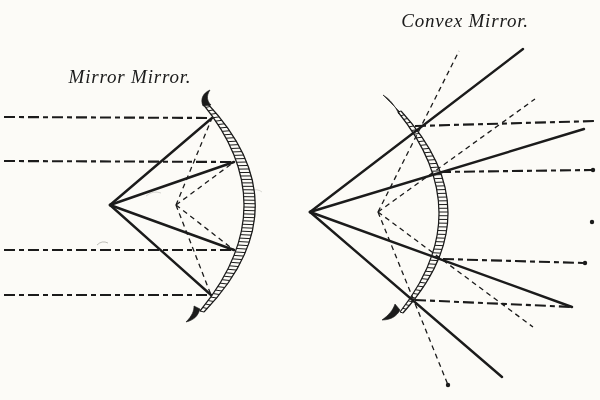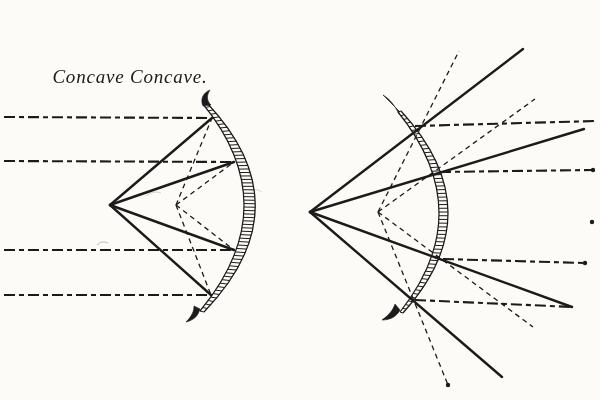--- a/index.html
+++ b/index.html
@@ -188,14 +188,15 @@
       <line x1="415" y1="300" x2="573" y2="307" class="ray-incident"></line>
       <line x1="378" y1="212" x2="459" y2="51" class="ray-normal"></line>
       <line x1="378" y1="212" x2="535" y2="99" class="ray-normal"></line>
       <line x1="378" y1="212" x2="533" y2="327" class="ray-normal"></line>
       <line x1="378" y1="212" x2="448" y2="385" class="ray-normal"></line>
       <circle cx="592" cy="222" r="2.2" class="ray-dot"></circle>
       <circle cx="593" cy="170" r="2.2" class="ray-dot"></circle>
       <circle cx="585" cy="263" r="2.2" class="ray-dot"></circle>
       <circle cx="448" cy="385" r="2.2" class="ray-dot"></circle>
     </svg>
-  <div class="diagram-title" id="concave-title">Concave Concave.</div>
+  <div class="diagram-title" id="concave-title">Mirror Mirror.</div>
+  <div class="diagram-title" id="convex-title">Convex Mirror.</div>
 </div>
 
 </body></html>

